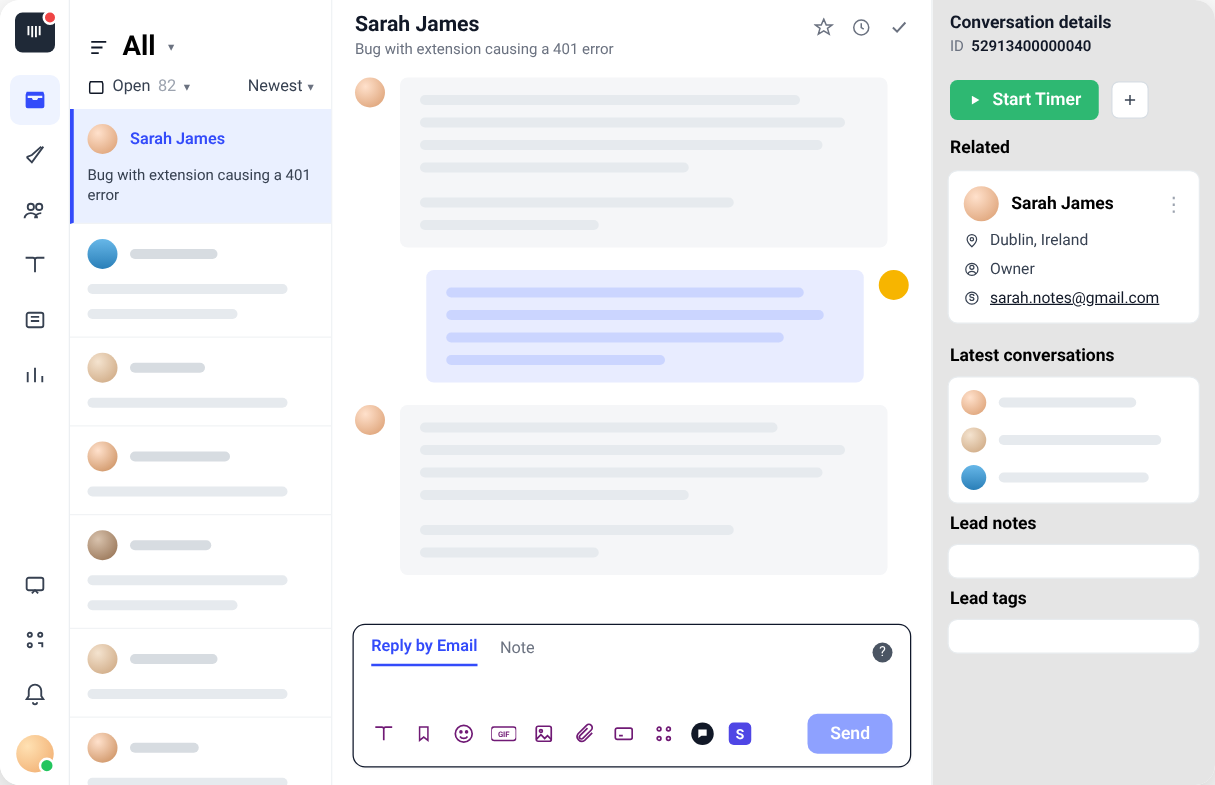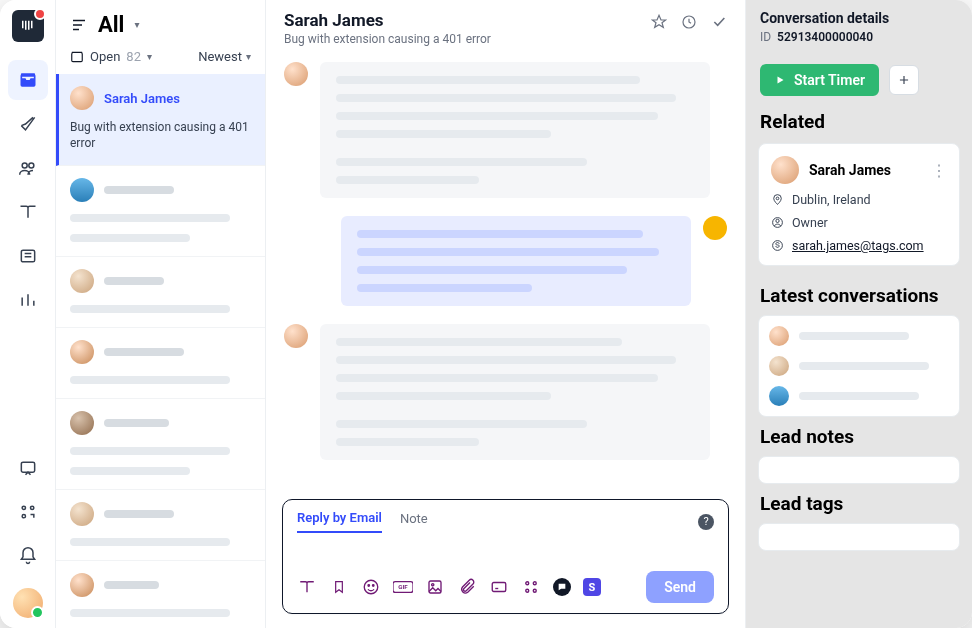--- a/index.html
+++ b/index.html
@@ -11,21 +11,21 @@
 .rail .logo { width: 32px; height: 32px; border-radius: 6px; background: #1f2937; display:flex; align-items:center; justify-content:center; margin-bottom: 14px; position: relative;}
 .rail .logo::after { content:""; position:absolute; top:-2px; right:-2px; width:8px; height:8px; background:#ef4444; border-radius:50%; border:2px solid #fff;}
 .rail-item { width: 40px; height: 40px; border-radius: 8px; display:flex; align-items:center; justify-content:center; color:#374151; cursor:pointer; }
 .rail-item.active { background:#eef3ff; color:#334bfa; }
 .rail-spacer { flex:1; }
 .rail .me { width:30px; height:30px; border-radius:50%; background: radial-gradient(circle at 30% 30%, #ffe1b3, #f0a96a); position:relative; margin-top:8px;}
 .rail .me::after{content:"";position:absolute;right:-1px;bottom:-1px;width:9px;height:9px;background:#22c55e;border:2px solid #fff;border-radius:50%;}
 
 
 .listcol { width: 210px; border-right:1px solid #eceff2; display:flex; flex-direction:column; }
-.listcol-header { display:flex; align-items:center; gap:10px; padding: 12px 14px 6px; }
+.listcol-header { display:flex; align-items:center; gap:10px; padding: 25px 14px 6px; }
 .listcol-header .title { font-size:22px; font-weight:700; }
 .listcol-filter { display:flex; align-items:center; justify-content:space-between; padding: 6px 14px 10px; font-size:13px; color:#374151;}
 .listcol-filter .left { display:flex; align-items:center; gap:6px; }
 .listcol-filter .count { color:#9ca3af; }
 .conv-list { flex:1; overflow-y:auto; }
 .conv { padding: 12px 14px 14px; border-bottom:1px solid #f1f3f5; cursor:pointer; }
 .conv .row1 { display:flex; align-items:center; gap:10px; }
 .conv.selected { background:#eaf0ff; border-left:3px solid #334bfa; padding-left:11px; }
 .conv.selected .name { color:#334bfa; font-weight:600; }
 .conv .name { font-size:13px; font-weight:600; color:#111827; }
@@ -77,21 +77,21 @@
 .details .id { font-size:12px; color:#6b7280; margin-top:4px; }
 .details .id b { color:#111827; font-weight:600;}
 .timer-row { display:flex; gap:10px; padding: 10px 14px 6px; align-items:center;}
 .start-timer { flex:0 0 auto; background:#2eb872; color:#fff; border:none; border-radius:6px; padding:8px 14px; font-size:14px; font-weight:600; display:flex; align-items:center; gap:8px; cursor:pointer;}
 .plus-btn { width:30px; height:30px; border:1px solid #d7dde3; border-radius:6px; background:#fff; display:flex; align-items:center; justify-content:center; color:#374151; cursor:pointer;}
 .card { background:#fff; border:1px solid #e7ebee; border-radius:8px; margin: 6px 12px 10px; padding:12px; }
 .card .crow { display:flex; align-items:center; gap:10px; margin-bottom:4px;}
 .card .cname { font-weight:700; font-size:14px; }
 .card .meta { display:flex; align-items:center; gap:8px; font-size:12.5px; color:#374151; margin-top:8px;}
 .card .meta a { color:#111827; text-decoration:underline;}
-.details .sect-title { font-size:19px; font-weight:700; padding: 8px 14px 4px; }
+.details .sect-title { font-size:14px; font-weight:700; padding: 8px 14px 4px; }
 .lconv { background:#fff; border:1px solid #e7ebee; border-radius:8px; margin: 4px 12px 0; padding:10px; }
 .lconv .lrow { display:flex; align-items:center; gap:10px; margin-bottom:10px; }
 .lconv .lrow:last-child{margin-bottom:0;}
 .lconv .avatar{width:20px;height:20px;}
 .notebox, .tagbox { background:#fff; border:1px solid #e7ebee; border-radius:8px; margin:4px 12px 0; height:28px;}
 .caret { font-size:10px; color:#6b7280; }
 
 svg { display:block; }
 </style>
 </head>
@@ -427,21 +427,21 @@
             <circle cx="12" cy="9" r="3"></circle>
             <path d="M6 19c1-3 4-4 6-4s5 1 6 4"></path>
           </svg>
           <span>Owner</span>
         </div>
       <div class="meta">
           <svg width="13" height="13" viewBox="0 0 24 24" fill="none" stroke="#374151" stroke-width="1.8">
             <circle cx="12" cy="12" r="9"></circle>
             <path d="M15 9c0-1.5-1.3-2.5-3-2.5S9 7.5 9 9s1 2 3 2 3 .5 3 2-1.3 2.5-3 2.5-3-1-3-2.5"></path>
           </svg>
-          <a href="#">sarah.james@tags.com</a>
+          <a href="#">sarah.notes@gmail.com</a>
         </div>
     </div>
 
     <div class="sect-title">Latest conversations</div>
     <div class="lconv">
       <div class="lrow">
           <span class="avatar sarah"></span>
           <span class="plh" style="width:110px"></span>
         </div>
       <div class="lrow">

